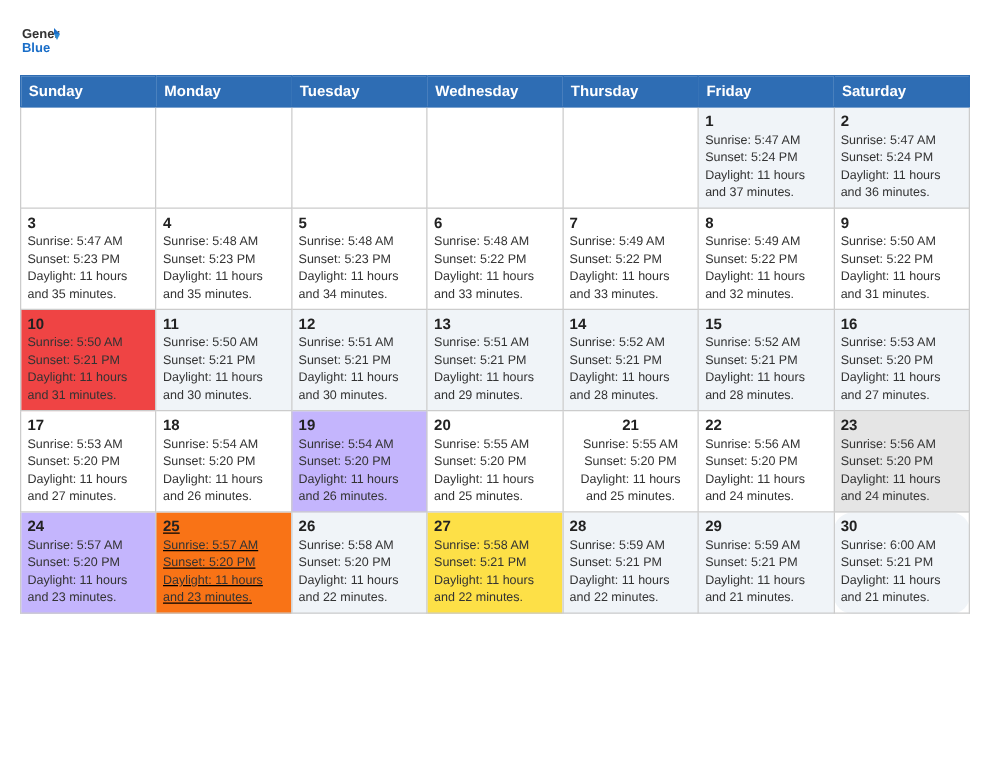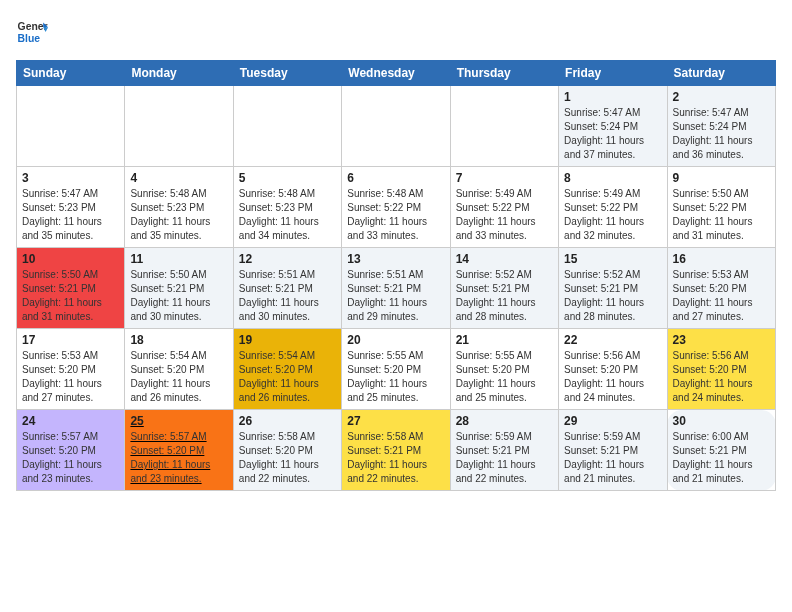--- a/index.html
+++ b/index.html
@@ -251,49 +251,49 @@
 Daylight: 11 hours
 and 27 minutes.</div>
           </td>
           <td style="background: rgb(255, 255, 255);">
             <span class="day-number">18</span>
             <div class="day-info" style="white-space: pre-line;">Sunrise: 5:54 AM
 Sunset: 5:20 PM
 Daylight: 11 hours
 and 26 minutes.</div>
           </td>
-          <td style="background: #eab308;">
+          <td style="background: #c4b5fd;">
             <span class="day-number">19</span>
             <div class="day-info" style="white-space: pre-line;">Sunrise: 5:54 AM
 Sunset: 5:20 PM
 Daylight: 11 hours
 and 26 minutes.</div>
           </td>
           <td style="background: rgb(255, 255, 255);">
             <span class="day-number">20</span>
             <div class="day-info" style="white-space: pre-line;">Sunrise: 5:55 AM
 Sunset: 5:20 PM
 Daylight: 11 hours
 and 25 minutes.</div>
           </td>
-          <td style="background: rgb(255, 255, 255);">
+          <td style="background: rgb(255, 255, 255); text-align: center;">
             <span class="day-number">21</span>
             <div class="day-info" style="white-space: pre-line;">Sunrise: 5:55 AM
 Sunset: 5:20 PM
 Daylight: 11 hours
 and 25 minutes.</div>
           </td>
           <td style="background: rgb(255, 255, 255);">
             <span class="day-number">22</span>
             <div class="day-info" style="white-space: pre-line;">Sunrise: 5:56 AM
 Sunset: 5:20 PM
 Daylight: 11 hours
 and 24 minutes.</div>
           </td>
-          <td style="background: #fde047;">
+          <td style="background: #e5e5e5;">
             <span class="day-number">23</span>
             <div class="day-info" style="white-space: pre-line;">Sunrise: 5:56 AM
 Sunset: 5:20 PM
 Daylight: 11 hours
 and 24 minutes.</div>
           </td>
         </tr>
         <tr>
           <td style="background: #c4b5fd;">
             <span class="day-number">24</span>

